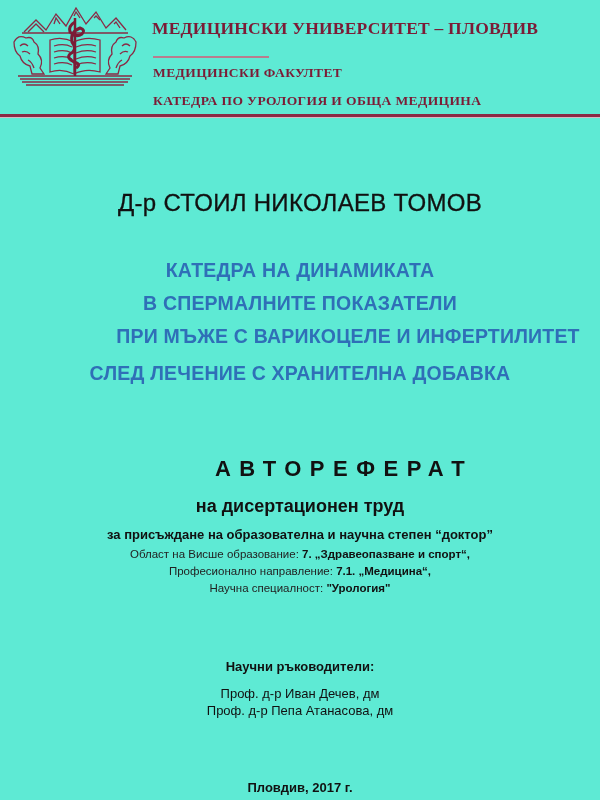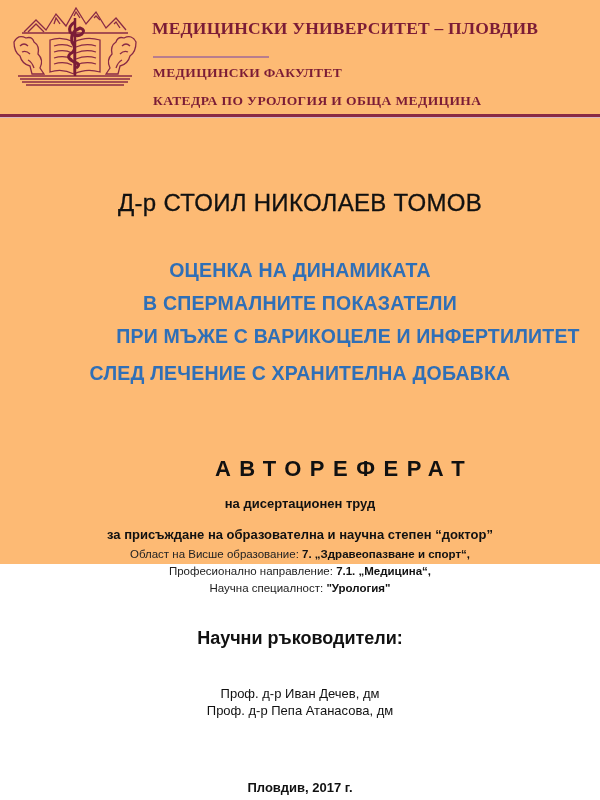--- a/index.html
+++ b/index.html
@@ -1,17 +1,17 @@
 <!DOCTYPE html>
 <html><head>
   <meta charset="utf-8">
   <style>
     html, body { margin: 0; padding: 0; background: #ffffff; }
     body { width: 600px; height: 800px; position: relative; overflow: hidden; }
-    .page { position: absolute; left: 0; top: 0; width: 600px; height: 564px; background: #fdba74; }
+    .page { position: absolute; left: 0; top: 0; width: 600px; height: 800px; background: #5eead4; }
 
     
     .logo { position: absolute; left: 10px; top: 2px; width: 130px; height: 88px; }
     .uni-name {
       position: absolute; left: 152px; top: 18px;
       font-family: "Liberation Serif", "DejaVu Serif", serif;
       font-weight: bold; font-size: 17.5px; letter-spacing: 0.2px;
       color: #7b1c36; white-space: nowrap;
     }
     .short-rule { position: absolute; left: 153px; top: 56px; width: 116px; height: 2px; background: #b87d8e; }
@@ -44,40 +44,40 @@
     .t4 { top: 362px; }
 
     .doc-type {
       top: 456px;
       font-family: "Liberation Sans", "DejaVu Sans", sans-serif;
       font-weight: bold; font-size: 22px; letter-spacing: 8.5px; color: #111; margin-left: 44px;
     }
     .sub1 {
       top: 496px;
       font-family: "Liberation Sans", "DejaVu Sans", sans-serif;
-      font-weight: bold; font-size: 13px; color: #111;
+      font-weight: bold; font-size: 18px; color: #111;
     }
     .sub2 {
       top: 521px;
       font-family: "Liberation Sans", "DejaVu Sans", sans-serif;
       font-weight: bold; font-size: 13px; color: #111; margin-top: 6px;
     }
     .small-line {
       font-family: "Liberation Sans", "DejaVu Sans", sans-serif;
       font-size: 11.5px; color: #222;
     }
     .small-line b { font-weight: bold; color: #111; }
     .s1 { top: 548px; }
     .s2 { top: 565px; }
     .s3 { top: 582px; }
 
     .supervisors-heading {
-      top: 628px;
+      top: 659px;
       font-family: "Liberation Sans", "DejaVu Sans", sans-serif;
-      font-weight: bold; font-size: 18px; color: #111;
+      font-weight: bold; font-size: 13px; color: #111;
     }
     .supervisor {
       font-family: "Liberation Sans", "DejaVu Sans", sans-serif;
       font-size: 13px; color: #111;
     }
     .sv1 { top: 686px; }
     .sv2 { top: 703px; }
 
     .place-year {
       top: 780px;
@@ -119,21 +119,21 @@
 
   <div class="uni-name">МЕДИЦИНСКИ УНИВЕРСИТЕТ – ПЛОВДИВ</div>
   <div class="short-rule"></div>
   <div class="faculty">МЕДИЦИНСКИ ФАКУЛТЕТ</div>
   <div class="department">КАТЕДРА ПО УРОЛОГИЯ И ОБЩА МЕДИЦИНА</div>
   <div class="header-rule"></div>
   <div class="header-rule2"></div>
 
   <div class="center author">Д-р СТОИЛ НИКОЛАЕВ ТОМОВ</div>
 
-  <div class="center title-line t1">ОЦЕНКА НА ДИНАМИКАТА</div>
+  <div class="center title-line t1">КАТЕДРА НА ДИНАМИКАТА</div>
   <div class="center title-line t2">В СПЕРМАЛНИТЕ ПОКАЗАТЕЛИ</div>
   <div class="center title-line t3">ПРИ МЪЖЕ С ВАРИКОЦЕЛЕ И ИНФЕРТИЛИТЕТ</div>
   <div class="center title-line t4">СЛЕД ЛЕЧЕНИЕ С ХРАНИТЕЛНА ДОБАВКА</div>
 
   <div class="center doc-type">АВТОРЕФЕРАТ</div>
   <div class="center sub1">на дисертационен труд</div>
   <div class="center sub2">за присъждане на образователна и научна степен “доктор”</div>
 
   <div class="center small-line s1"><span>Област на Висше образование: </span><b>7. „Здравеопазване и спорт“,</b></div>
   <div class="center small-line s2"><span>Професионално направление: </span><b>7.1. „Медицина“,</b></div>

